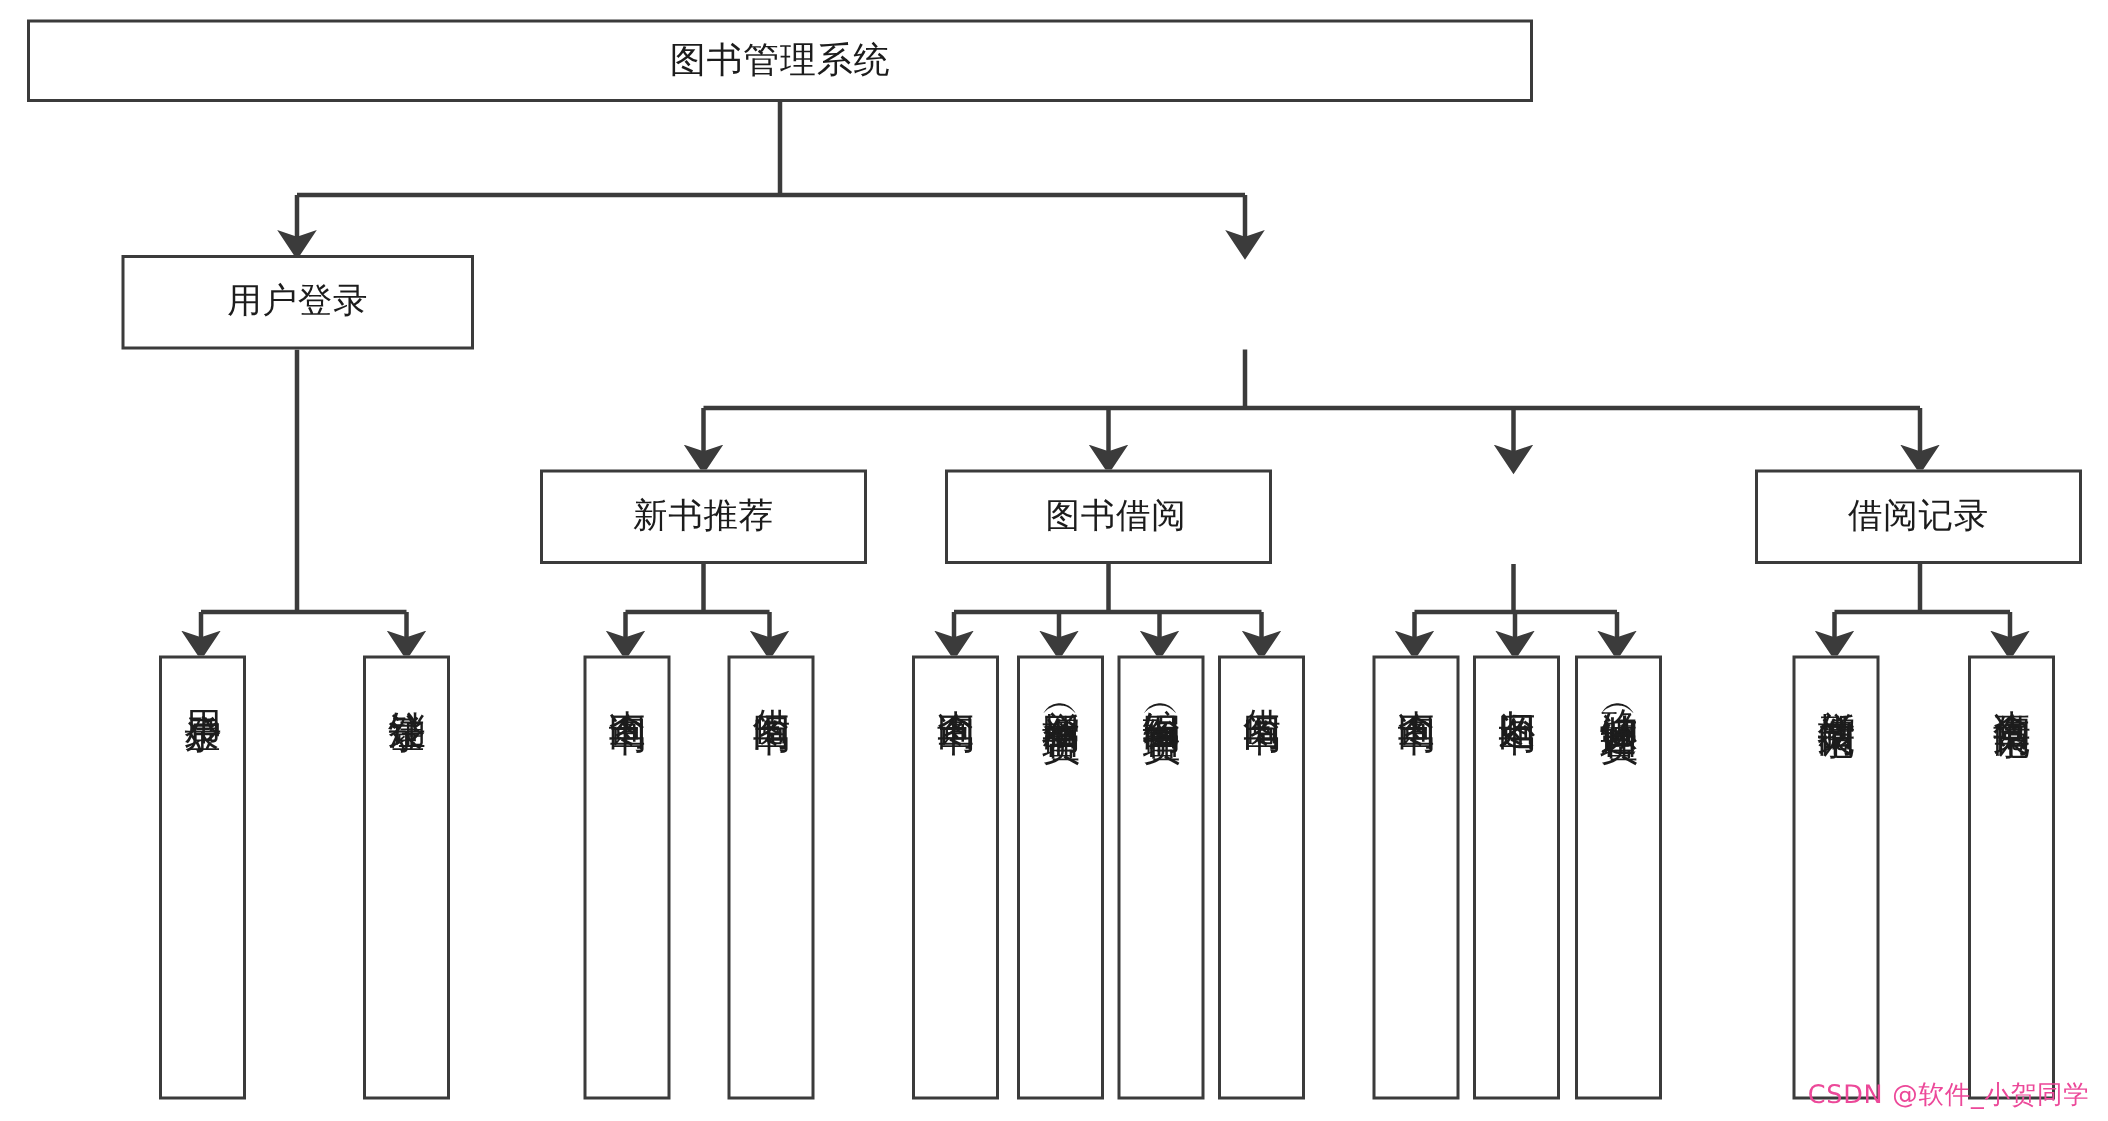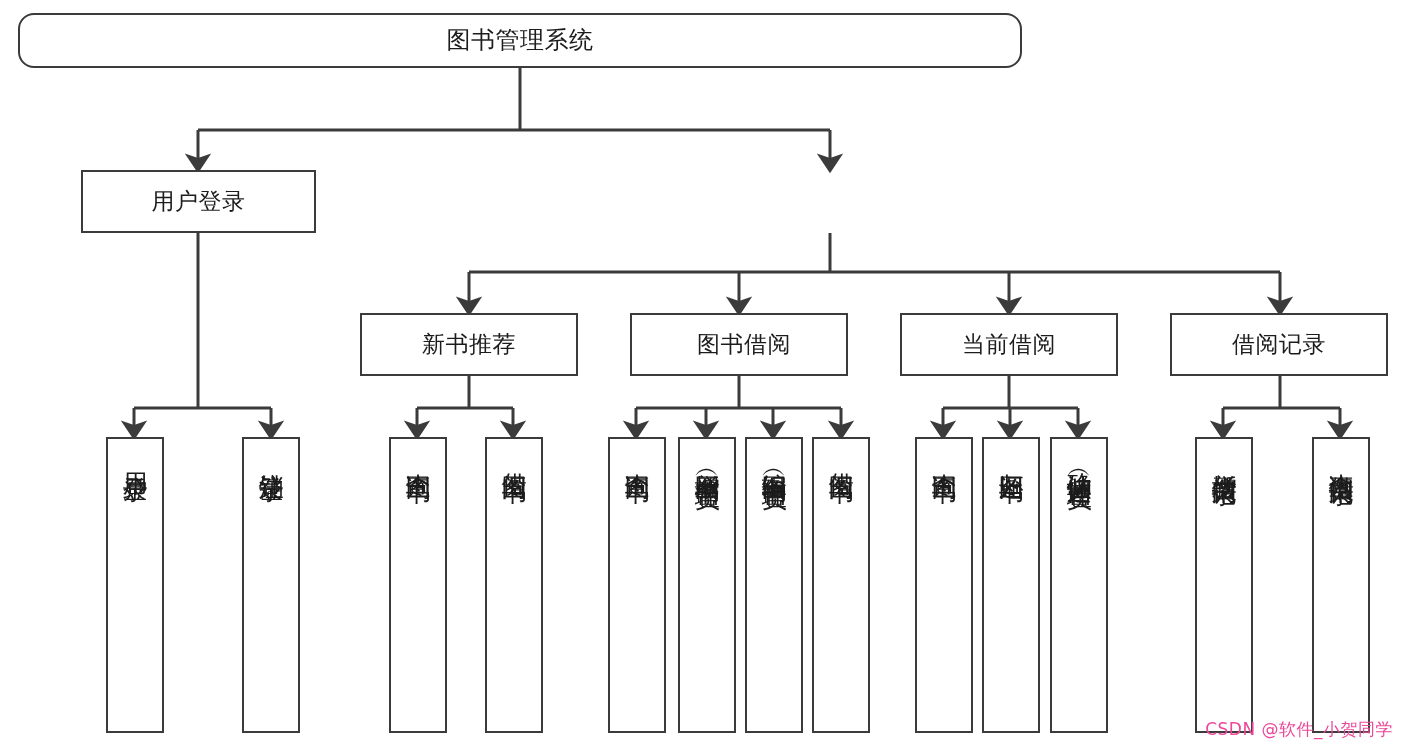--- a/index.html
+++ b/index.html
@@ -124,40 +124,37 @@
       <path d="M1010,408 L1010,430" marker-end="url(#arrow)"></path>
       <path d="M1078,408 L1078,430" marker-end="url(#arrow)"></path>
 
       <path d="M1280,376 L1280,408"></path>
       <path d="M1223,408 L1340,408"></path>
       <path d="M1223,408 L1223,430" marker-end="url(#arrow)"></path>
       <path d="M1340,408 L1340,430" marker-end="url(#arrow)"></path>
     </g>
   </svg>
 
-  <div class="node h root" style="left:18px; top:13px; width:1004px; height:55px;border-radius:16px;">
+  <div class="node h root" style="left:18px; top:13px; width:1004px; height:55px;">
     <span class="label">图书管理系统</span>
   </div>
 
   <div class="node h" style="left:81px; top:170px; width:235px; height:63px;">
     <span class="label">用户登录</span>
   </div>
 
 
   <div class="node h" style="left:360px; top:313px; width:218px; height:63px;">
     <span class="label">新书推荐</span>
   </div>
 
   <div class="node h" style="left:630px; top:313px; width:218px; height:63px;padding-left:10px;">
     <span class="label">图书借阅</span>
   </div>
 
-  <div class="node h" style="left:900px; top:313px; width:218px; height:63px;">
-    <span class="label">当前借阅</span>
-  </div>
 
   <div class="node h" style="left:1170px; top:313px; width:218px; height:63px;justify-content:center;">
     <span class="label">借阅记录</span>
   </div>
 
   <div class="node v" style="left:106px; top:437px; width:58px; height:296px;">
     <span class="label">用户登录</span>
   </div>
 
   <div class="node v" style="left:242px; top:437px; width:58px; height:296px;">

